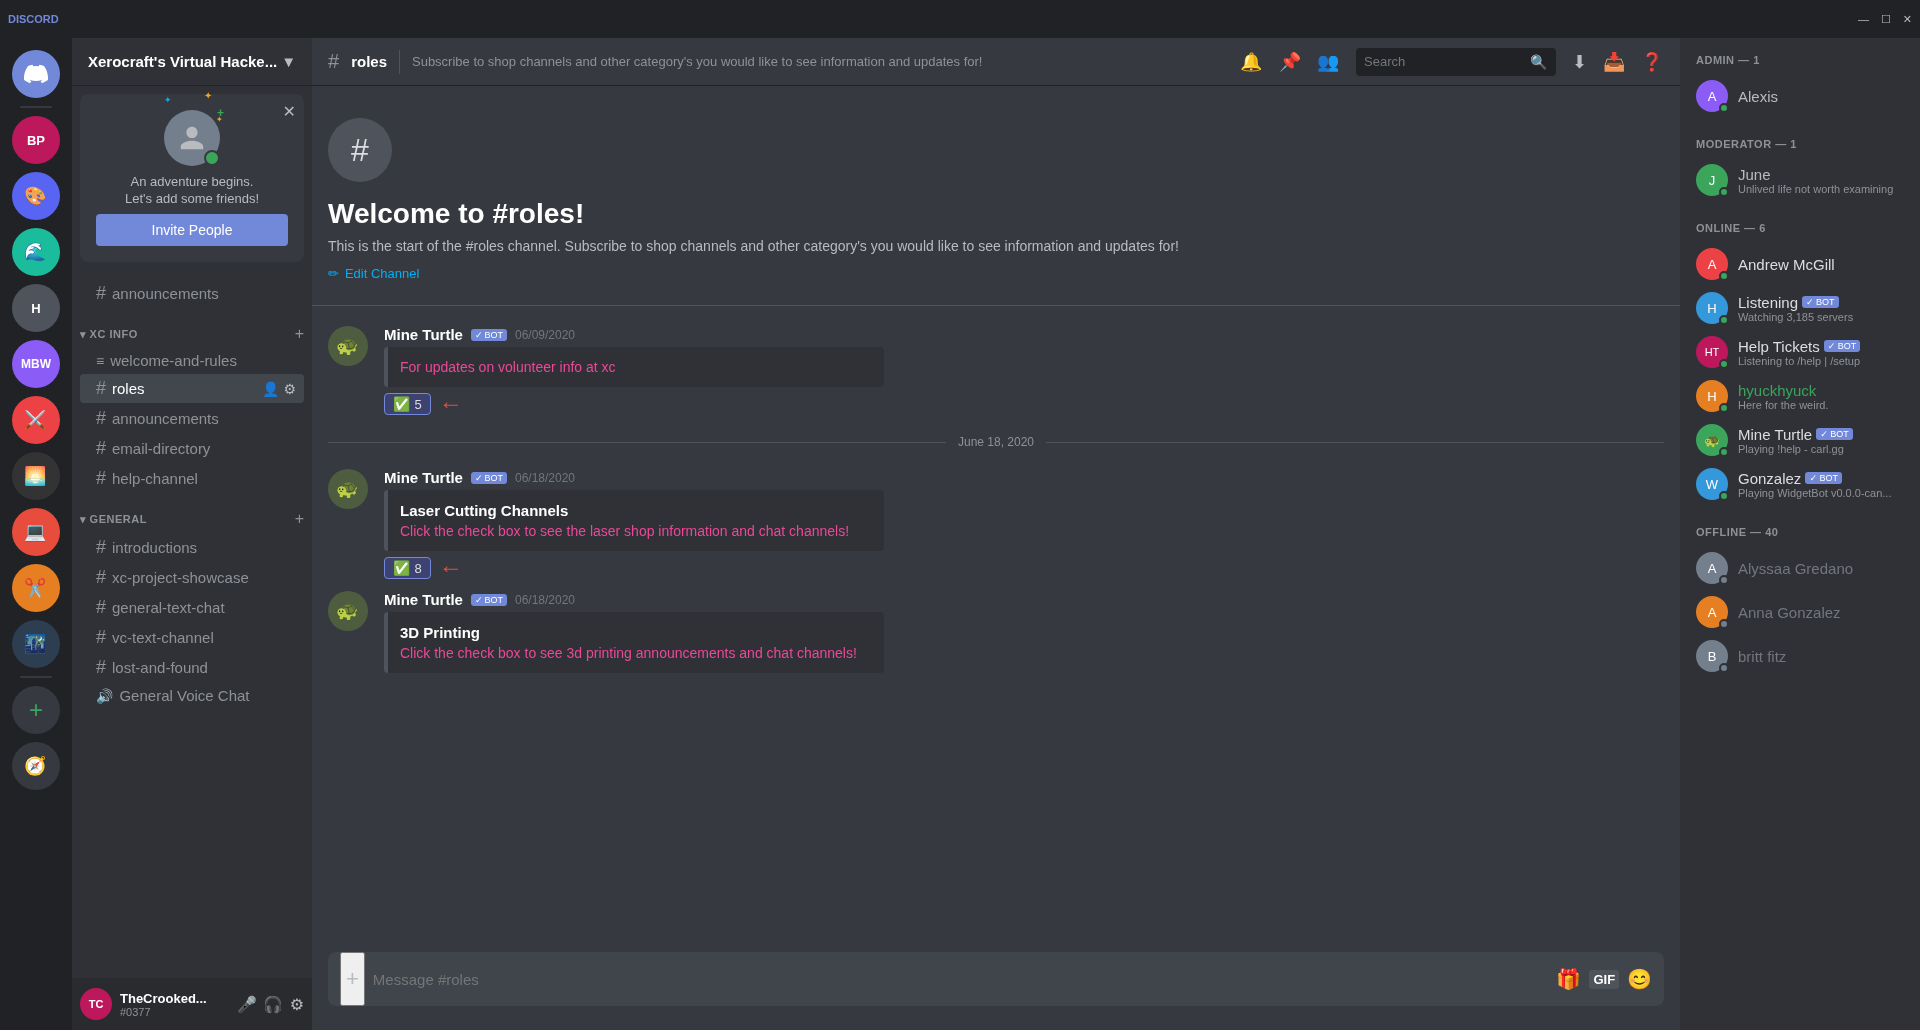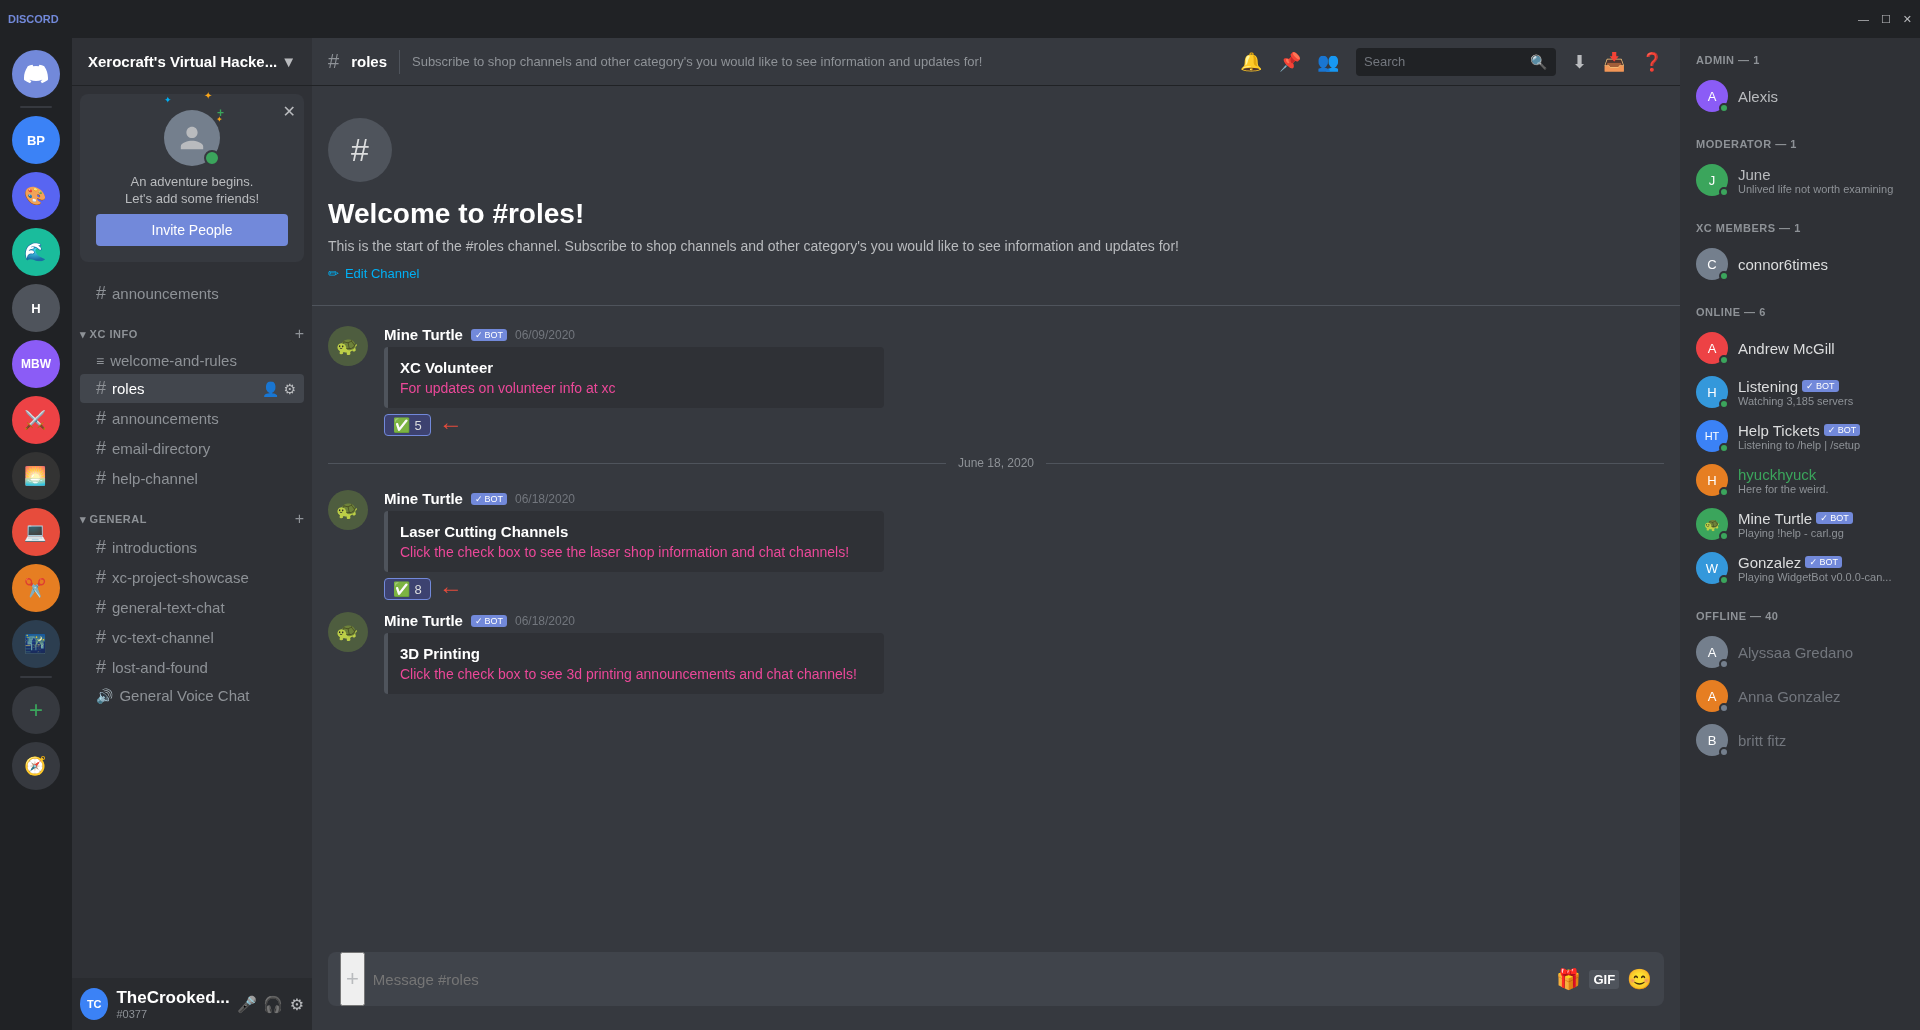--- a/index.html
+++ b/index.html
@@ -46,21 +46,21 @@
     .channel-item.active { background: #42464d; color: #fff; }
     .channel-item .ch-icon { margin-right: 6px; font-size: 18px; color: #8e9297; }
     .channel-item .ch-actions { margin-left: auto; display: flex; gap: 4px; opacity: 0; }
     .channel-item.active .ch-actions { opacity: 1; }
     .ch-action-btn { color: #b9bbbe; font-size: 14px; cursor: pointer; }
 
     
     .user-bar { height: 52px; background: #292b2f; display: flex; align-items: center; padding: 0 8px; gap: 8px; }
     .user-bar-avatar { width: 32px; height: 32px; border-radius: 50%; background: #7289da; position: relative; display: flex; align-items: center; justify-content: center; font-size: 12px; font-weight: bold; color: #fff; }
     .user-bar-info { flex: 1; }
-    .user-bar-name { font-size: 17px; font-weight: 600; color: #fff; }
+    .user-bar-name { font-size: 13px; font-weight: 600; color: #fff; }
     .user-bar-tag { font-size: 11px; color: #8e9297; }
     .user-bar-actions { display: flex; gap: 6px; }
     .user-bar-btn { color: #b9bbbe; font-size: 16px; cursor: pointer; background: none; border: none; }
 
     
     .main-content { flex: 1; display: flex; flex-direction: column; background: #36393f; overflow: hidden; }
 
     
     .channel-header { height: 48px; background: #36393f; border-bottom: 1px solid #202225; display: flex; align-items: center; padding: 0 16px; gap: 12px; flex-shrink: 0; }
     .channel-header-icon { color: #8e9297; font-size: 20px; }
@@ -130,21 +130,21 @@
     .member-subtext { font-size: 11px; color: #8e9297; }
     .member-bot-badge { background: #7289da; color: #fff; font-size: 9px; border-radius: 3px; padding: 1px 4px; margin-left: 4px; display: inline-flex; align-items: center; gap: 1px; }
     .member-info { flex: 1; min-width: 0; }
 
     
     .av-purple { background: #8b5cf6; }
     .av-green { background: #3ba55c; }
     .av-gray { background: #747f8d; }
     .av-red { background: #ed4245; }
     .av-blue { background: #3498db; }
-    .av-teal { background: #3b82f6; }
+    .av-teal { background: #be185d; }
     .av-orange { background: #e67e22; }
     .av-dark { background: #4f545c; }
 
     
     ::-webkit-scrollbar { width: 6px; }
     ::-webkit-scrollbar-track { background: transparent; }
     ::-webkit-scrollbar-thumb { background: #202225; border-radius: 3px; }
   </style>
 </head>
 <body>
@@ -329,21 +329,20 @@
         <div class="msg-content">
           <div class="msg-header">
             <span class="msg-username">Mine Turtle</span>
             <span class="msg-bot-badge">
               <span>✓</span>
               <span>BOT</span>
             </span>
             <span class="msg-timestamp">06/09/2020</span>
           </div>
           <div class="msg-embed">
-            <div class="embed-title">XC Volunteer</div>
             <div class="embed-desc">For updates on volunteer info at xc</div>
           </div>
           <div style="display:flex;align-items:center;">
             <span class="reaction selected">
               <span class="reaction-emoji">✅</span>
               <span>5</span>
             </span>
             <span class="red-arrow">←</span>
           </div>
         </div>
@@ -438,32 +437,20 @@
           <div class="member-avatar-img av-green" style="display:flex;align-items:center;justify-content:center;color:#fff;font-size:13px;">J</div>
           <span class="member-status"></span>
         </div>
         <div class="member-info">
           <div class="member-name moderator">June</div>
           <div class="member-subtext">Unlived life not worth examining</div>
         </div>
       </div>
     </div>
 
-    <div class="members-section">
-      <div class="members-section-title">XC MEMBERS — 1</div>
-      <div class="member-item">
-        <div class="member-avatar">
-          <div class="member-avatar-img av-gray" style="display:flex;align-items:center;justify-content:center;color:#fff;font-size:13px;">C</div>
-          <span class="member-status"></span>
-        </div>
-        <div class="member-info">
-          <div class="member-name online">connor6times</div>
-        </div>
-      </div>
-    </div>
 
     <div class="members-section">
       <div class="members-section-title">ONLINE — 6</div>
 
       <div class="member-item">
         <div class="member-avatar">
           <div class="member-avatar-img av-red" style="display:flex;align-items:center;justify-content:center;color:#fff;font-size:13px;">A</div>
           <span class="member-status"></span>
         </div>
         <div class="member-info">

